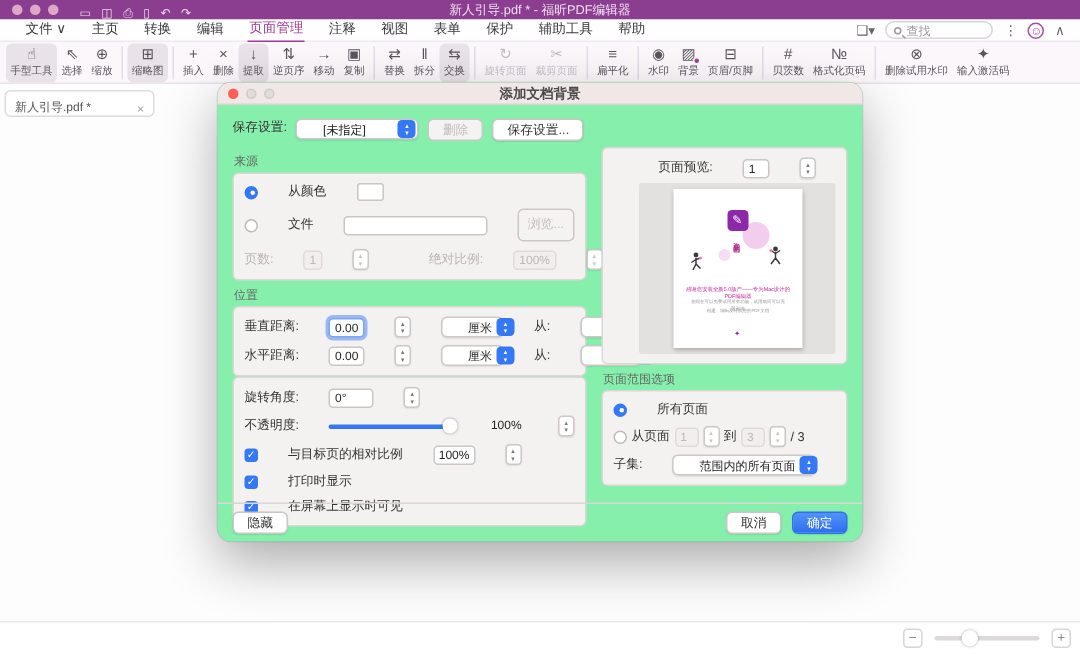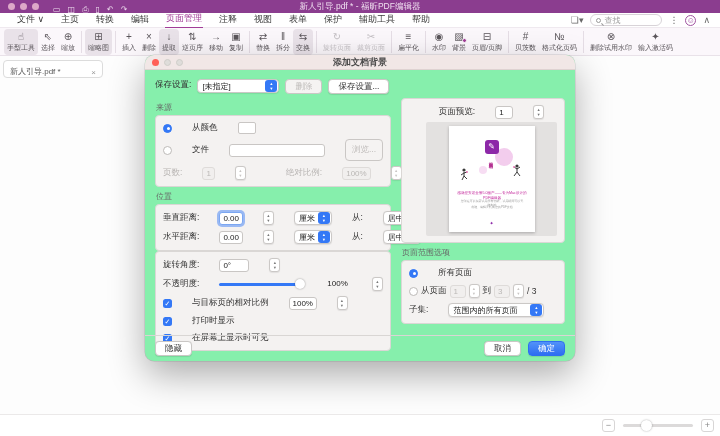--- a/index.html
+++ b/index.html
@@ -73,21 +73,21 @@
 
   .input { background:#fff; border:1px solid #c9c6c4; border-radius:3px; font-size:8px; height:13px; line-height:12px; padding:0 3px; color:#222; white-space:nowrap; }
   .input.disabled { background:#f1efee; color:#bbb8b6; border-color:#dedbd9; }
   .input.focus { box-shadow:0 0 0 2px rgba(64,128,246,.5); border-color:#7ba7f2; }
 
   .stp { display:inline-flex; flex-direction:column; align-items:center; justify-content:center; width:11px; height:14px; background:#fff; border:1px solid #cbc8c6; border-radius:3px; box-shadow:0 .5px 1px rgba(0,0,0,.08); flex:none; }
   .stp::before { content:"▴"; font-size:4.5px; line-height:5px; color:#777; }
   .stp::after  { content:"▾"; font-size:4.5px; line-height:5px; color:#777; }
   .stp.dim::before,.stp.dim::after { color:#c8c5c3; }
 
-  .dd { display:inline-flex; align-items:center; height:14px; background:#fff; border:1px solid #cbc8c6; border-radius:4px; font-size:8px; color:#222; padding:0 1px 0 4px; gap:3px; box-shadow:0 .5px 1px rgba(0,0,0,.08); white-space:nowrap; }
+  .dd { display:inline-flex; align-items:center; height:14px; background:#fff; border:1px solid #cbc8c6; border-radius:4px; font-size:8px; color:#222; padding:0 1px 0 17px; gap:3px; box-shadow:0 .5px 1px rgba(0,0,0,.08); white-space:nowrap; }
   .caps { width:12px; height:12px; border-radius:3px; background:#3478f6; display:inline-flex; flex-direction:column; align-items:center; justify-content:center; margin-left:auto; flex:none; }
   .caps::before { content:"▴"; font-size:4.5px; line-height:5px; color:#fff; }
   .caps::after  { content:"▾"; font-size:4.5px; line-height:5px; color:#fff; }
 
   .radio { width:9px; height:9px; border-radius:50%; border:1px solid #bdbab8; background:#fff; flex:none; position:relative; }
   .radio.sel { background:#3478f6; border-color:#3478f6; }
   .radio.sel::after { content:""; position:absolute; left:2.5px; top:2.5px; width:3px; height:3px; border-radius:50%; background:#fff; }
 
   .check { width:9px; height:9px; border-radius:2.5px; background:#3478f6; color:#fff; font-size:7px; line-height:9px; text-align:center; flex:none; }
 

